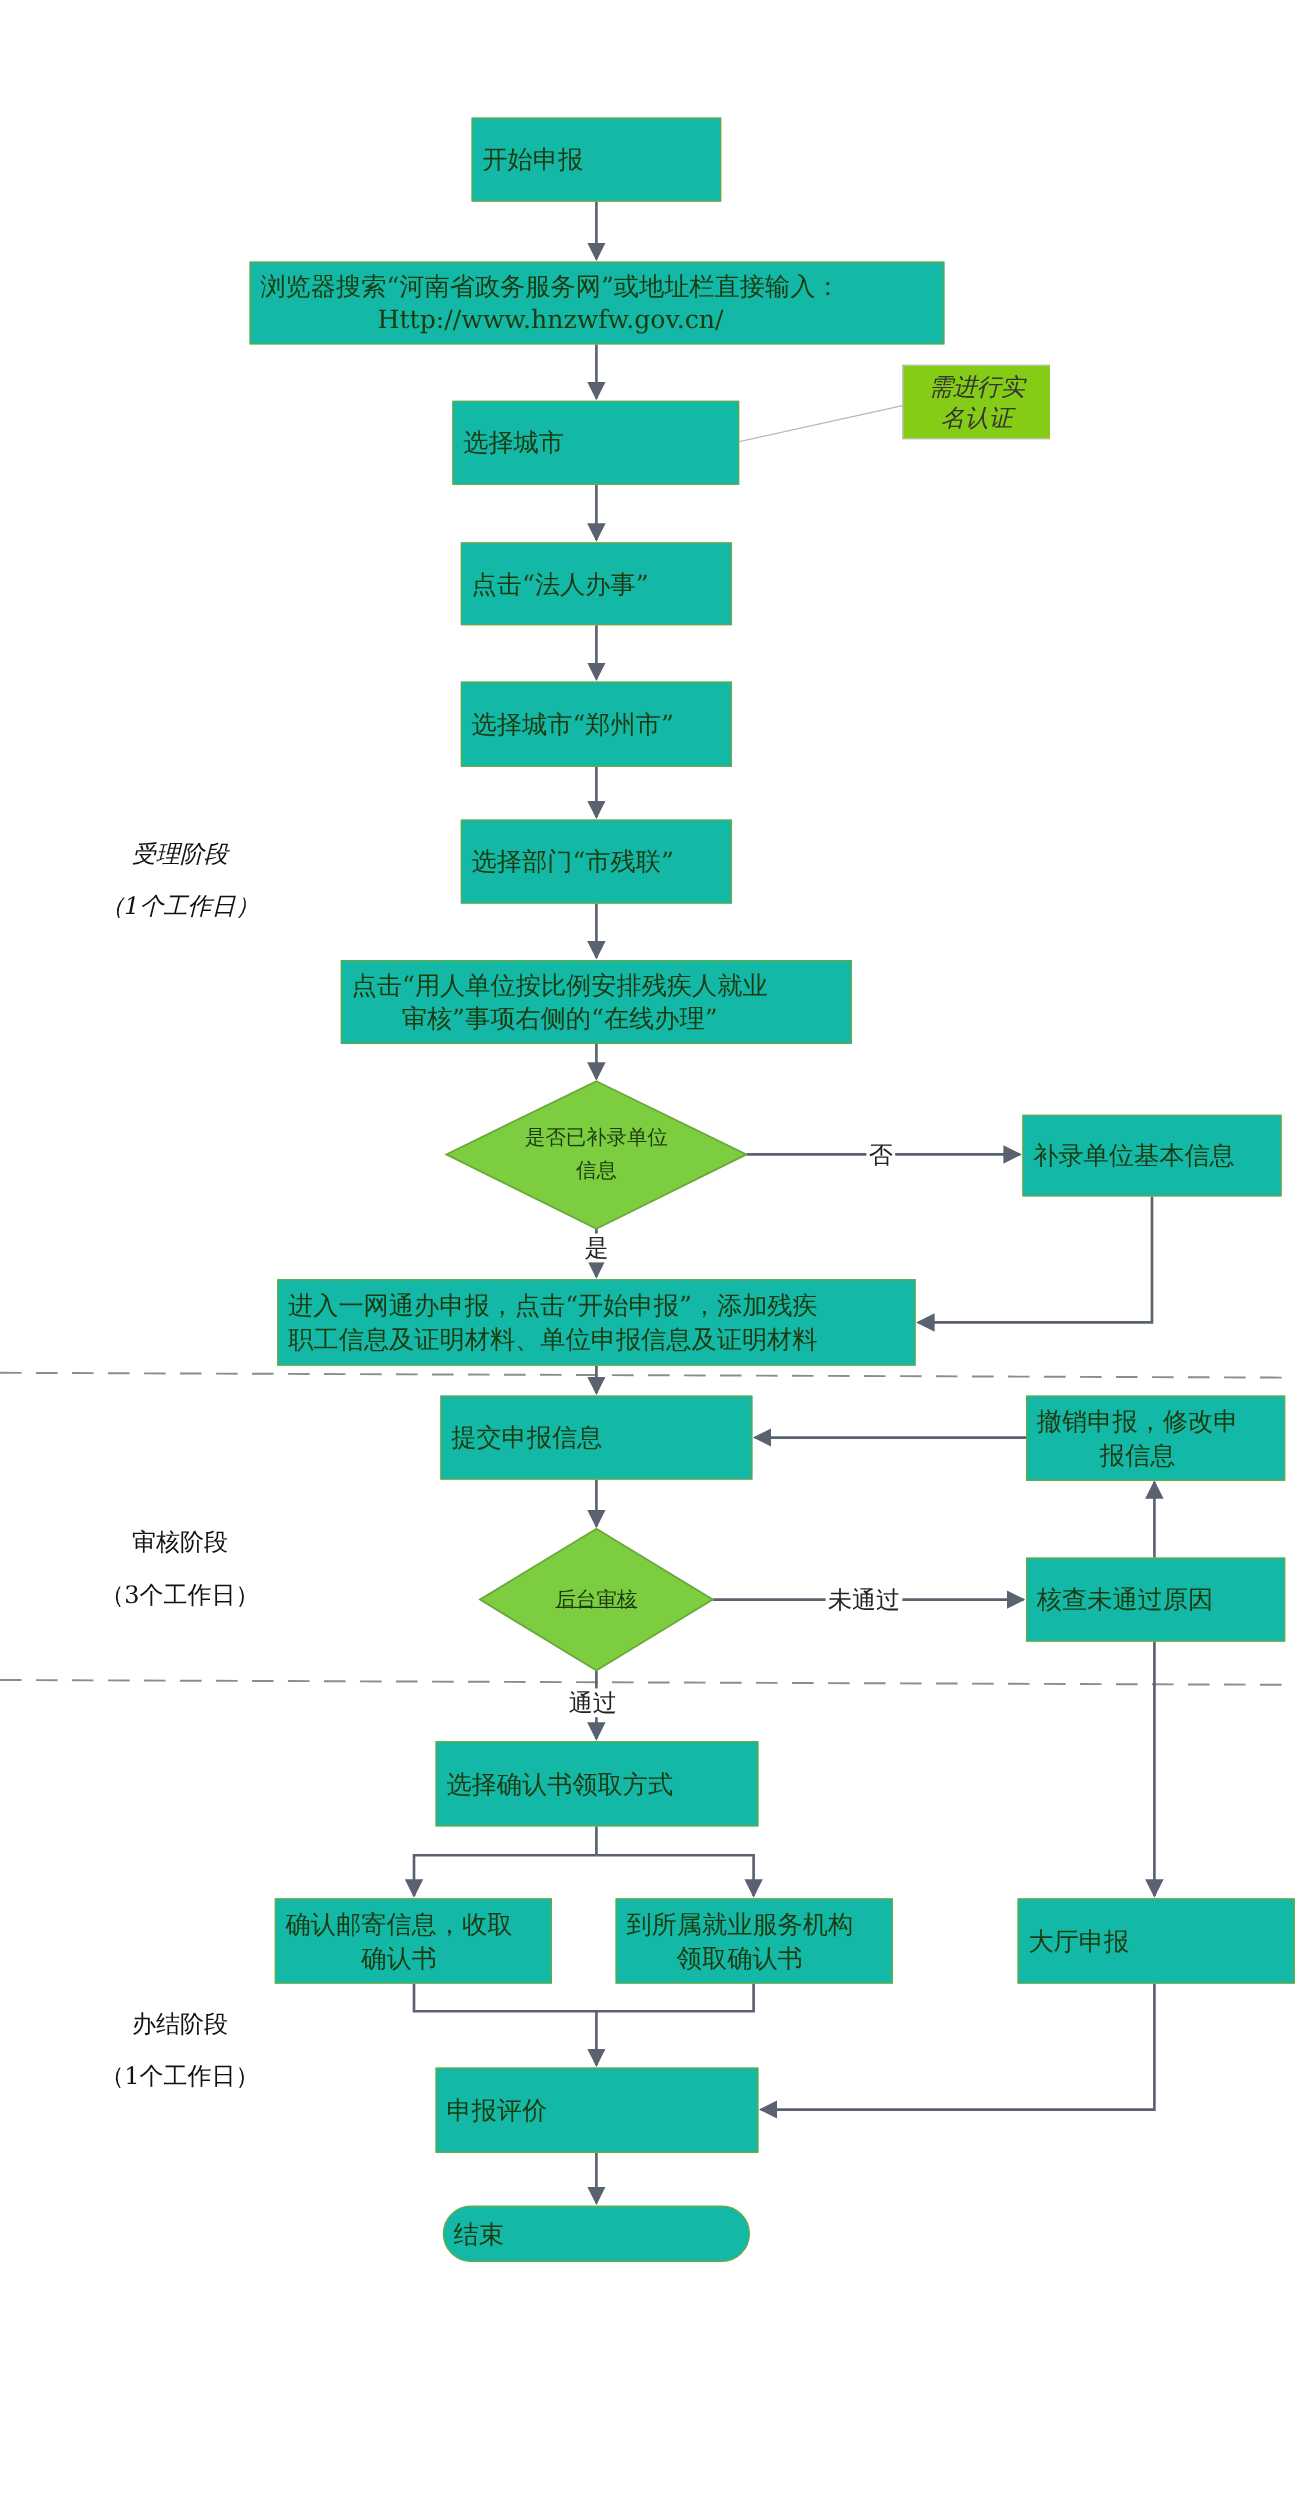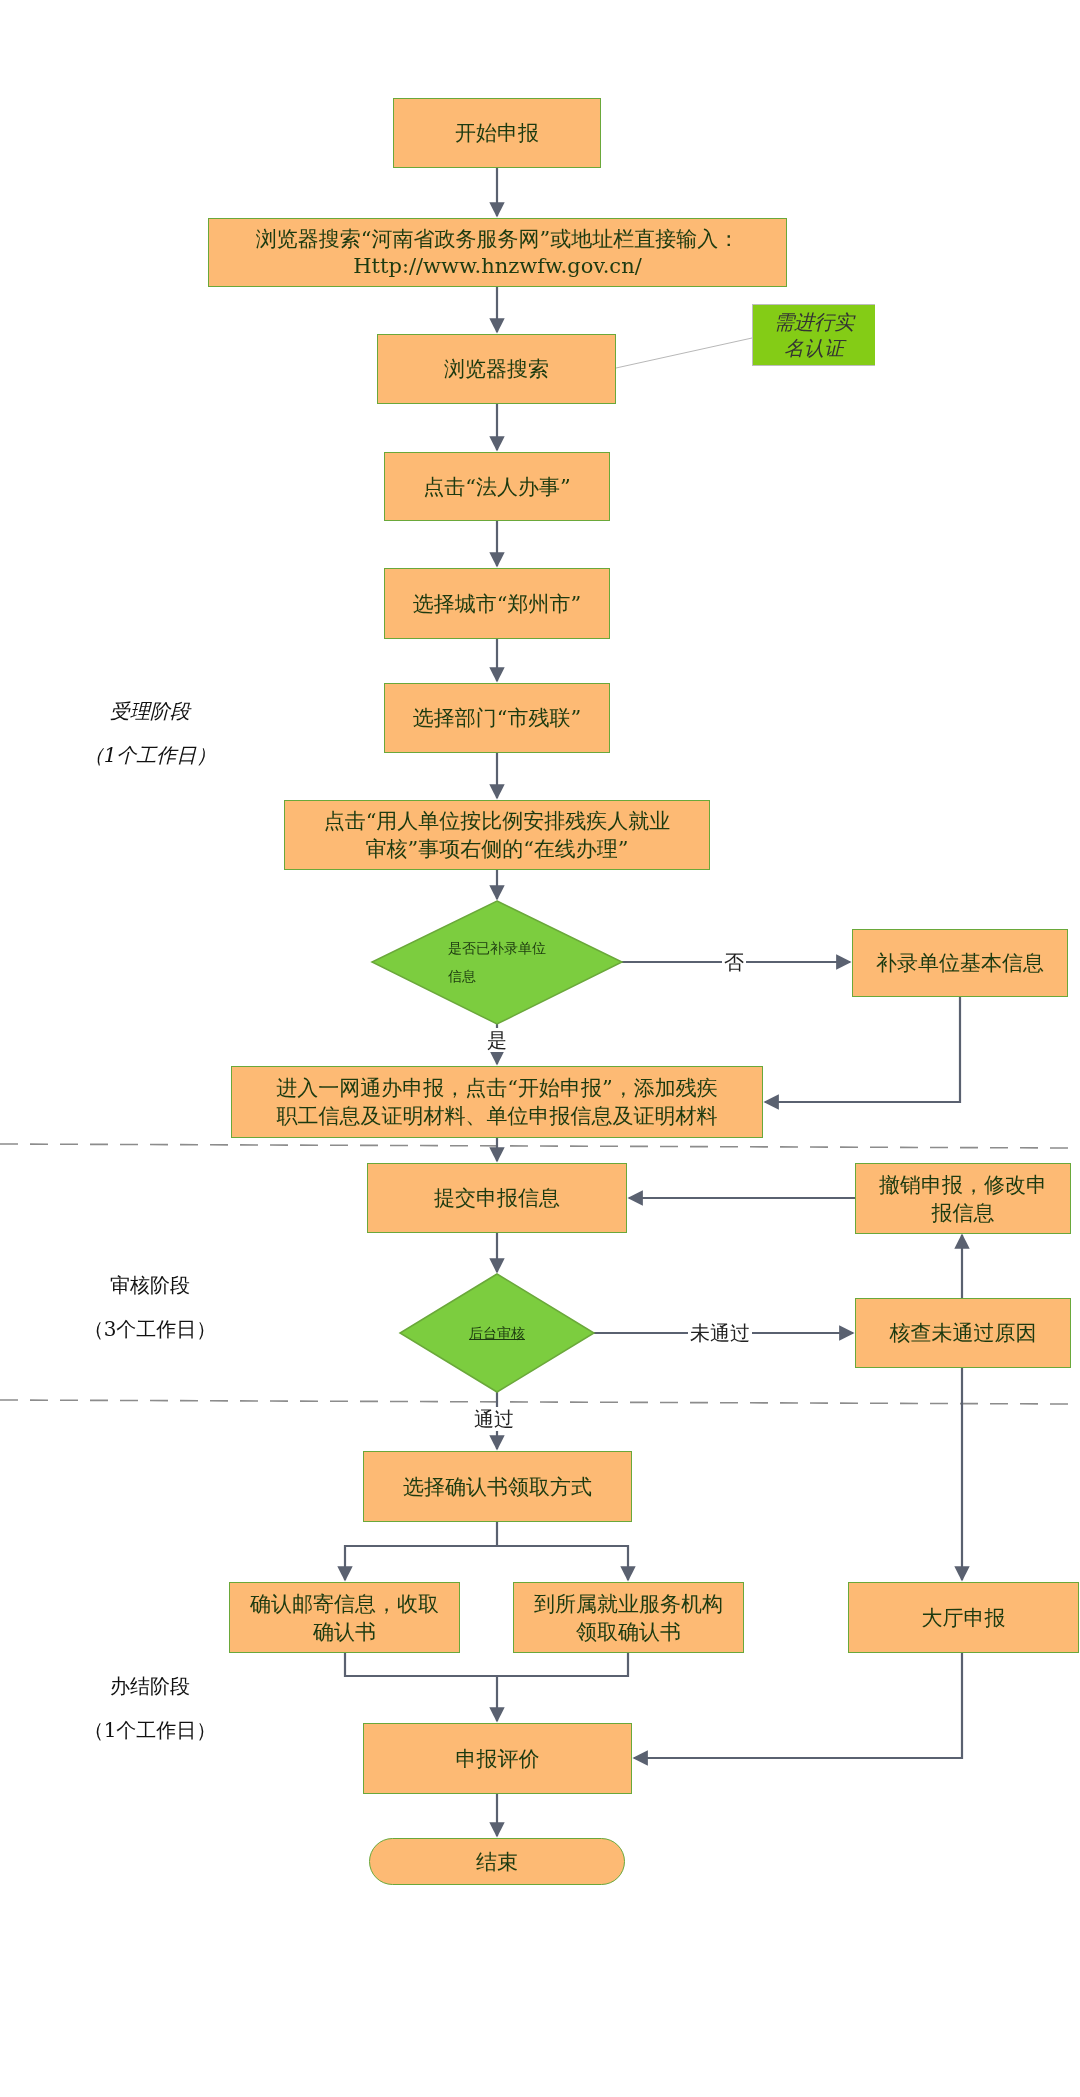--- a/index.html
+++ b/index.html
@@ -1,25 +1,25 @@
 <!DOCTYPE html>
 <html><head>
 <meta charset="utf-8">
 <style>
   html, body { margin: 0; padding: 0; background: #ffffff; }
   body { width: 1080px; height: 2097px; position: relative; overflow: hidden;
          font-family: "DejaVu Serif", "Liberation Serif", serif; }
   #diagram { position: absolute; left: 0; top: 0; width: 1080px; height: 2097px; }
-  .node { position: absolute; box-sizing: border-box; background: #fdba74;
-          border: 1.5px solid #6aa83a; display: flex; align-items: center; justify-content: center;
+  .node { position: absolute; box-sizing: border-box; background: #14b8a6;
+          border: 1.5px solid #6aa83a; display: flex; align-items: center; 
           text-align: center; color: #1c3a10; font-size: 21px; line-height: 28px; padding: 0 8px; }
   .node span { display: block; white-space: pre-line; }
   .terminator { border-radius: 26px; }
   .diamond-label { position: absolute; display: flex; align-items: center; justify-content: center;
-          color: #1c3a10; font-size: 14px; line-height: 28px; white-space: pre-line; }
+          text-align: center; color: #1c3a10; font-size: 17px; line-height: 28px; white-space: pre-line; }
   .note { position: absolute; box-sizing: border-box; background: #84cc16; border: 1px solid #bdbdbd;
           border-right: none; display: flex; align-items: center; justify-content: center;
           color: #333; font-size: 20px; line-height: 26px; text-align: center; white-space: pre-line; font-style: italic; }
   .edge-label { position: absolute; background: #fff; color: #222; font-size: 20px; line-height: 24px;
           padding: 0 2px; white-space: nowrap; }
   .stage { position: absolute; text-align: center; color: #111; font-size: 20px; line-height: 22px;
           white-space: pre-line; width: 180px; }
 </style>
 </head>
 <body>
@@ -82,21 +82,21 @@
 </div>
 
 <div class="node" style="left:393px; top:98px; width:208px; height:70px;">
     <span>开始申报</span>
   </div>
 <div class="node" style="left:208px; top:218px; width:579px; height:69px; line-height:27px;">
     <span>浏览器搜索“河南省政务服务网”或地址栏直接输入：
 Http://www.hnzwfw.gov.cn/</span>
   </div>
 <div class="node" style="left:377px; top:334px; width:239px; height:70px;">
-    <span>浏览器搜索</span>
+    <span>选择城市</span>
   </div>
 <div class="note" style="left:752px; top:304px; width:123px; height:62px;"><span>需进行实
 名认证</span></div>
 <div class="node" style="left:384px; top:452px; width:226px; height:69px;">
     <span>点击“法人办事”</span>
   </div>
 <div class="node" style="left:384px; top:568px; width:226px; height:71px;">
     <span>选择城市“郑州市”</span>
   </div>
 <div class="node" style="left:384px; top:683px; width:226px; height:70px;">

